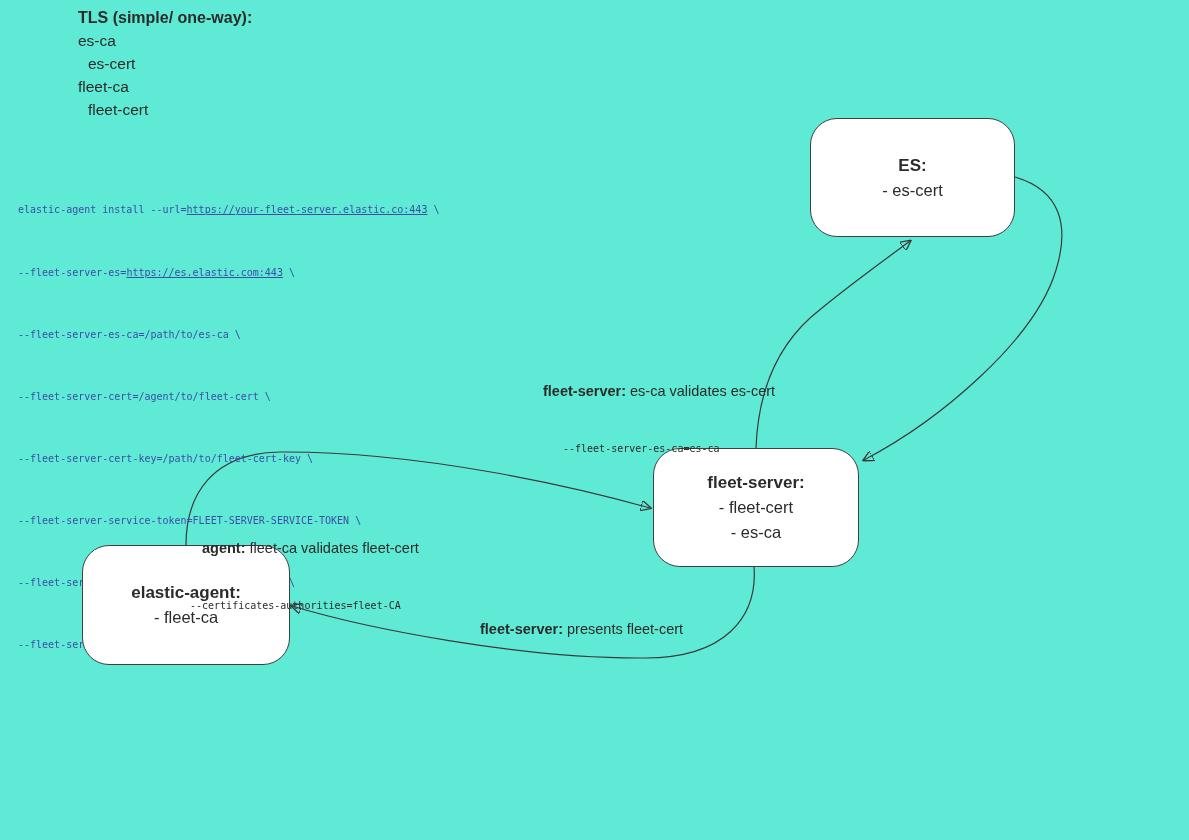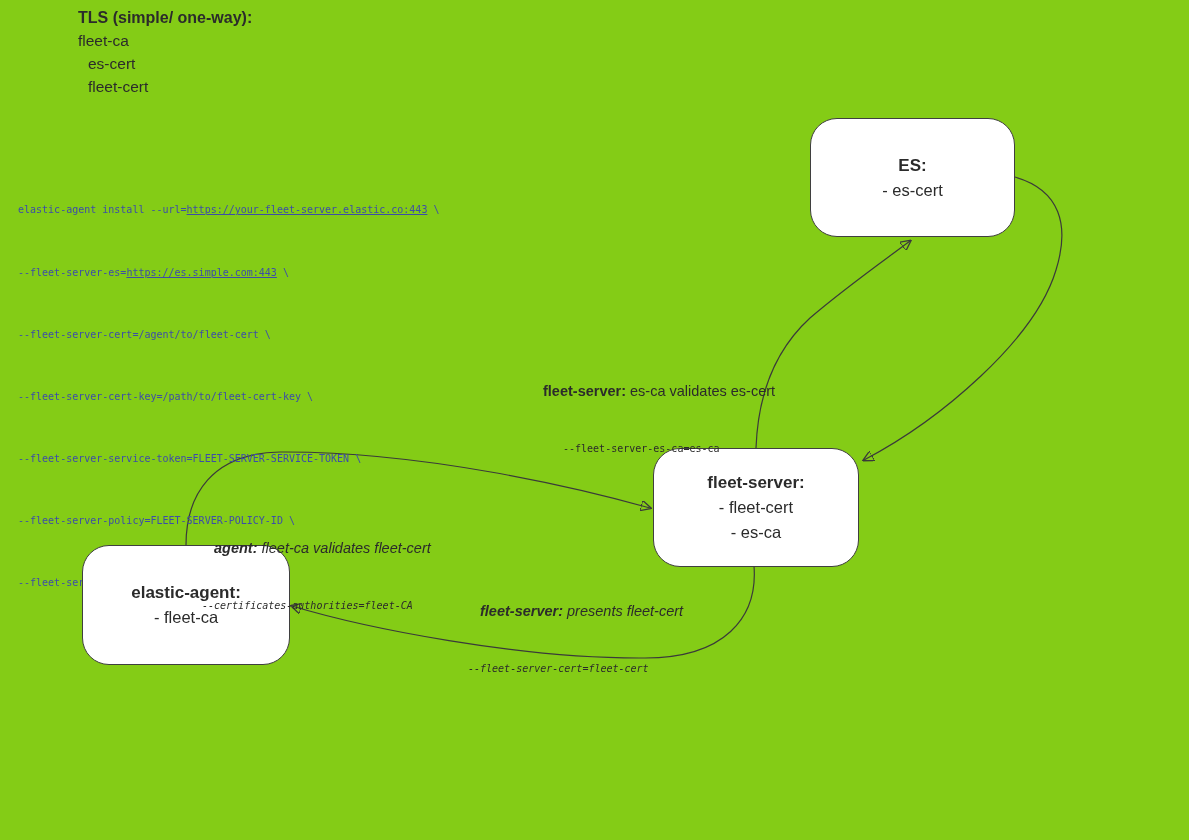--- a/index.html
+++ b/index.html
@@ -1,20 +1,20 @@
 <!DOCTYPE html>
 <html><head>
 <meta charset="utf-8">
 <style>
   html, body { margin: 0; padding: 0; background: #ffffff; }
   .canvas {
     position: relative;
     width: 1189px;
     height: 840px;
-    background: #84cc16;
+    background: #5eead4;
     overflow: hidden;
     font-family: "Liberation Sans", "DejaVu Sans", sans-serif;
     color: #2b2b2b;
   }
   .edges {
     position: absolute;
     left: 0; top: 0;
     width: 1189px; height: 840px;
     pointer-events: none;
   }
@@ -51,23 +51,23 @@
   .node-fleet { left: 653px; top: 448px; width: 204px; height: 117px; border-width: 1.6px; }
   .node-agent { left: 82px;  top: 545px; width: 206px; height: 118px; }
 
   
   .edge-label { position: absolute; font-size: 14.5px; line-height: 19px; white-space: pre; }
   .edge-label b { font-weight: bold; }
   .edge-label .mono { font-family: "DejaVu Sans Mono", "Liberation Mono", monospace; font-size: 10px; }
   .lbl-es-presents    { left: 1022px; top: 146px; }
   .lbl-fleet-validates{ left: 543px;  top: 344px; }
   .lbl-fleet-validates .line2 { padding-left: 20px; }
-  .lbl-agent-validates{ left: 202px;  top: 501px; font-style: italic; }
+  .lbl-agent-validates{ left: 190px;  top: 501px; }
   .lbl-agent-validates .line1 { padding-left: 12px; }
-  .lbl-fleet-presents { left: 468px;  top: 564px; font-style: italic; }
+  .lbl-fleet-presents { left: 468px;  top: 582px; }
   .lbl-fleet-presents .line1 { padding-left: 12px; }
 </style>
 </head>
 <body>
 
 <div class="canvas">
 
   <svg class="edges" viewBox="0 0 1189 840">
     <defs>
       <marker id="arrow" viewBox="0 0 10 10" refX="8.5" refY="5" markerWidth="9" markerHeight="9" orient="auto-start-reverse">
@@ -75,28 +75,30 @@
       </marker>
     </defs>
     <path d="M 756,448 C 758,395 775,350 810,318 C 845,288 882,262 910,241" marker-end="url(#arrow)"></path>
     <path d="M 1015,177 C 1060,190 1070,225 1056,270 C 1035,340 940,420 864,460" marker-end="url(#arrow)"></path>
     <path d="M 186,545 C 186,495 212,453 280,452 C 420,451 575,487 650,508" marker-end="url(#arrow)"></path>
     <path d="M 754,566 C 758,618 724,658 645,658 C 520,659 365,628 292,606" marker-end="url(#arrow)"></path>
   </svg>
 
   <div class="tls-legend">
     <div class="tls-title">TLS (simple/ one-way):</div>
+    <div class="tls-item">es-ca</div>
+    <div class="tls-item indent">es-cert</div>
     <div class="tls-item">fleet-ca</div>
-    <div class="tls-item indent">es-cert</div>
     <div class="tls-item indent">fleet-cert</div>
   </div>
 
   <div class="code-block">
     <div class="code-line"><span>elastic-agent install --url=</span><span class="u">https://your-fleet-server.elastic.co:443</span><span> \</span></div>
-    <div class="code-line"><span>--fleet-server-es=</span><span class="u">https://es.simple.com:443</span><span> \</span></div>
+    <div class="code-line"><span>--fleet-server-es=</span><span class="u">https://es.elastic.com:443</span><span> \</span></div>
+    <div class="code-line"><span>--fleet-server-es-ca=/path/to/es-ca \</span></div>
     <div class="code-line"><span>--fleet-server-cert=/agent/to/fleet-cert \</span></div>
     <div class="code-line"><span>--fleet-server-cert-key=/path/to/fleet-cert-key \</span></div>
     <div class="code-line"><span>--fleet-server-service-token=FLEET-SERVER-SERVICE-TOKEN \</span></div>
     <div class="code-line"><span>--fleet-server-policy=FLEET-SERVER-POLICY-ID \</span></div>
     <div class="code-line"><span>--fleet-server-port=6650</span></div>
   </div>
 
   <div class="node node-es">
     <div class="node-title">ES:</div>
     <div class="node-item">- es-cert</div>
@@ -119,16 +121,15 @@
     <div class="line2 mono">--fleet-server-es-ca=es-ca</div>
   </div>
 
   <div class="edge-label lbl-agent-validates">
     <div class="line1"><b>agent:</b><span> fleet-ca validates fleet-cert</span></div>
     <div class="line2 mono">--certificates-authorities=fleet-CA</div>
   </div>
 
   <div class="edge-label lbl-fleet-presents">
     <div class="line1"><b>fleet-server:</b><span> presents fleet-cert</span></div>
-    <div class="line2 mono">--fleet-server-cert=fleet-cert</div>
   </div>
 
 </div>
 
 </body></html>

